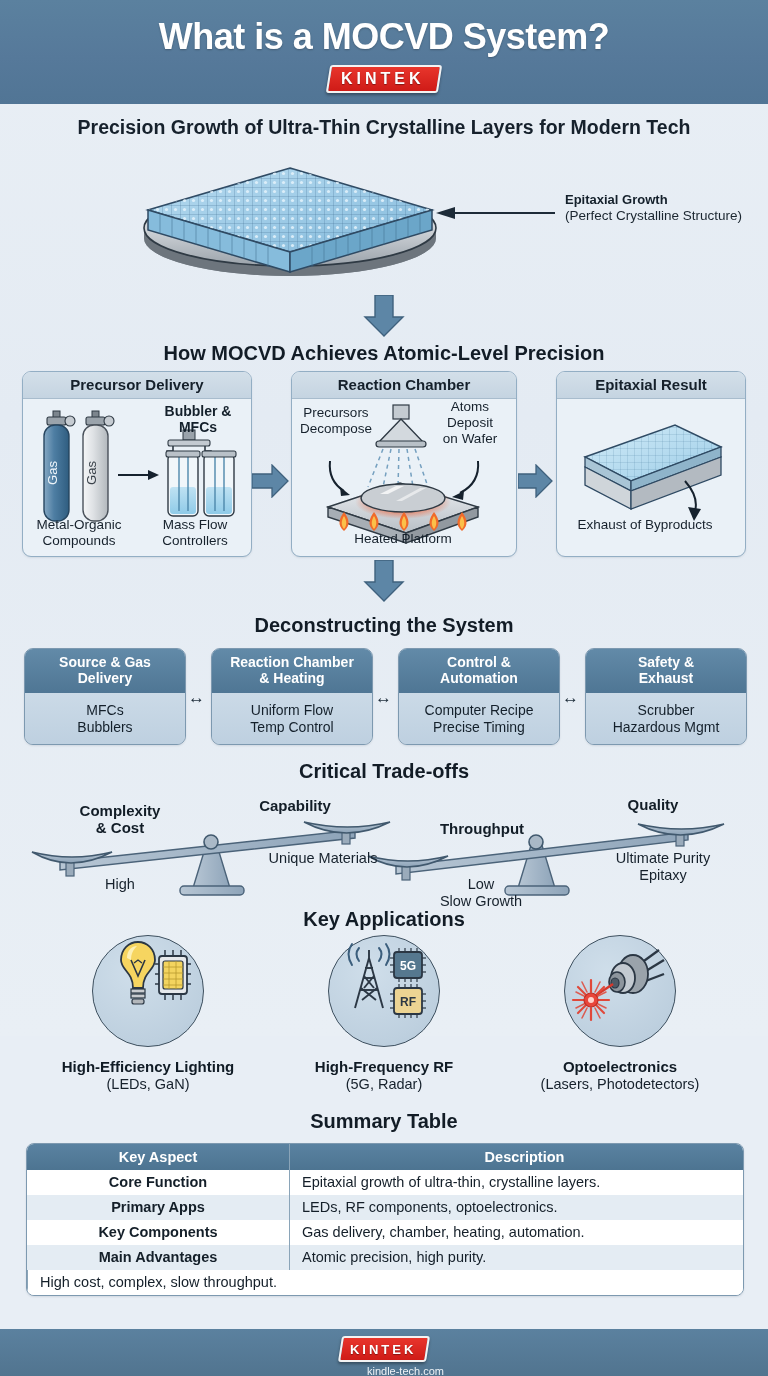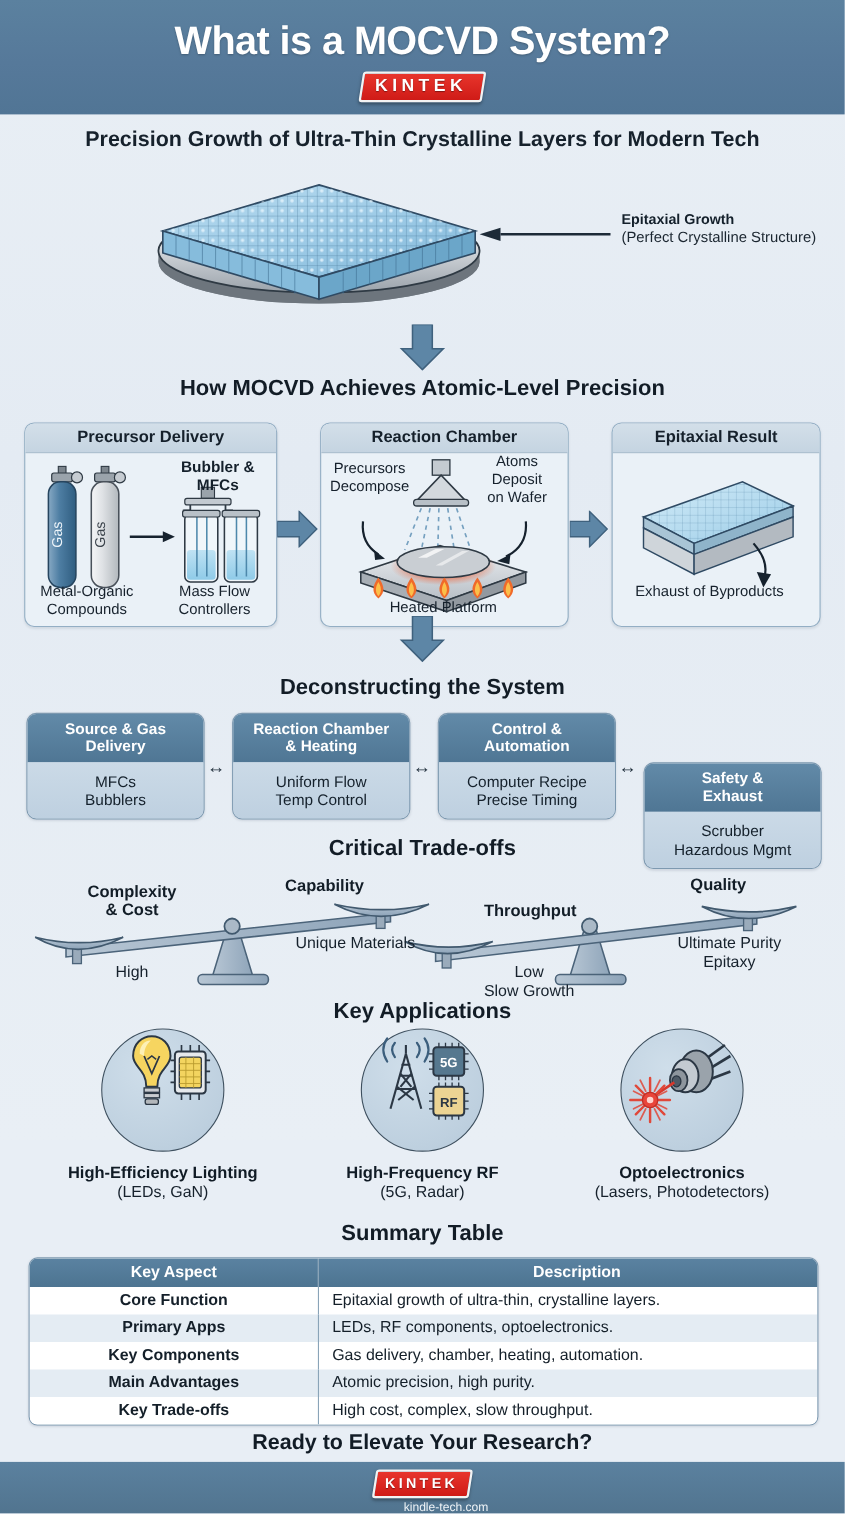--- a/index.html
+++ b/index.html
@@ -64,21 +64,21 @@
   }
   .callout .b{font-size:13px;font-weight:bold;color:#14202b;display:block;}
   .callout .s{font-size:13.5px;color:#1b2630;display:block;}
 
   
   .dn-arrow{position:absolute;}
 
   
   .panels{position:absolute;left:0;top:368px;width:768px;height:186px;}
   .panel{
-    position:absolute;top:16px;
+    position:absolute;top:3px;
     background:#eaf1f7;
     border:1.5px solid #93aec4;
     border-radius:9px;
     overflow:hidden;
     box-shadow:0 1px 2px rgba(40,60,80,.10);
   }
   .panel .ph{
     height:26px;line-height:26px;text-align:center;
     font-size:15px;font-weight:bold;color:#15202b;
     background:linear-gradient(180deg,#d3dfe9 0%,#c5d4e1 100%);
@@ -490,21 +490,21 @@
         <span><span>Control &amp;</span><br>
         <span>Automation</span></span>
       </div>
       <div class="db">
         <span>Computer Recipe</span>
         <span>Precise Timing</span>
       </div>
     </div>
     <div class="dar" style="left:562px;">↔</div>
 
-    <div class="dbox" style="left:585px;margin-top:45px;">
+    <div class="dbox" style="left:585px;">
       <div class="dh">
         <span><span>Safety &amp;</span><br>
         <span>Exhaust</span></span>
       </div>
       <div class="db">
         <span>Scrubber</span>
         <span>Hazardous Mgmt</span>
       </div>
     </div>
   </div>
@@ -744,26 +744,24 @@
     </div>
     <div class="tr row-odd">
       <div class="td c1">Key Components</div>
       <div class="td c2">Gas delivery, chamber, heating, automation.</div>
     </div>
     <div class="tr row-even">
       <div class="td c1">Main Advantages</div>
       <div class="td c2">Atomic precision, high purity.</div>
     </div>
     <div class="tr row-odd">
-      <div class="td c1">Key Trade-offs</div>
       <div class="td c2">High cost, complex, slow throughput.</div>
     </div>
   </div>
 
-  <div class="cta">Ready to Elevate Your Research?</div>
 
   <div class="footer">
     <div class="kintek small">
       <span>KINTEK</span>
     </div>
     <div class="url">kindle-tech.com</div>
   </div>
 
 </div>
 

